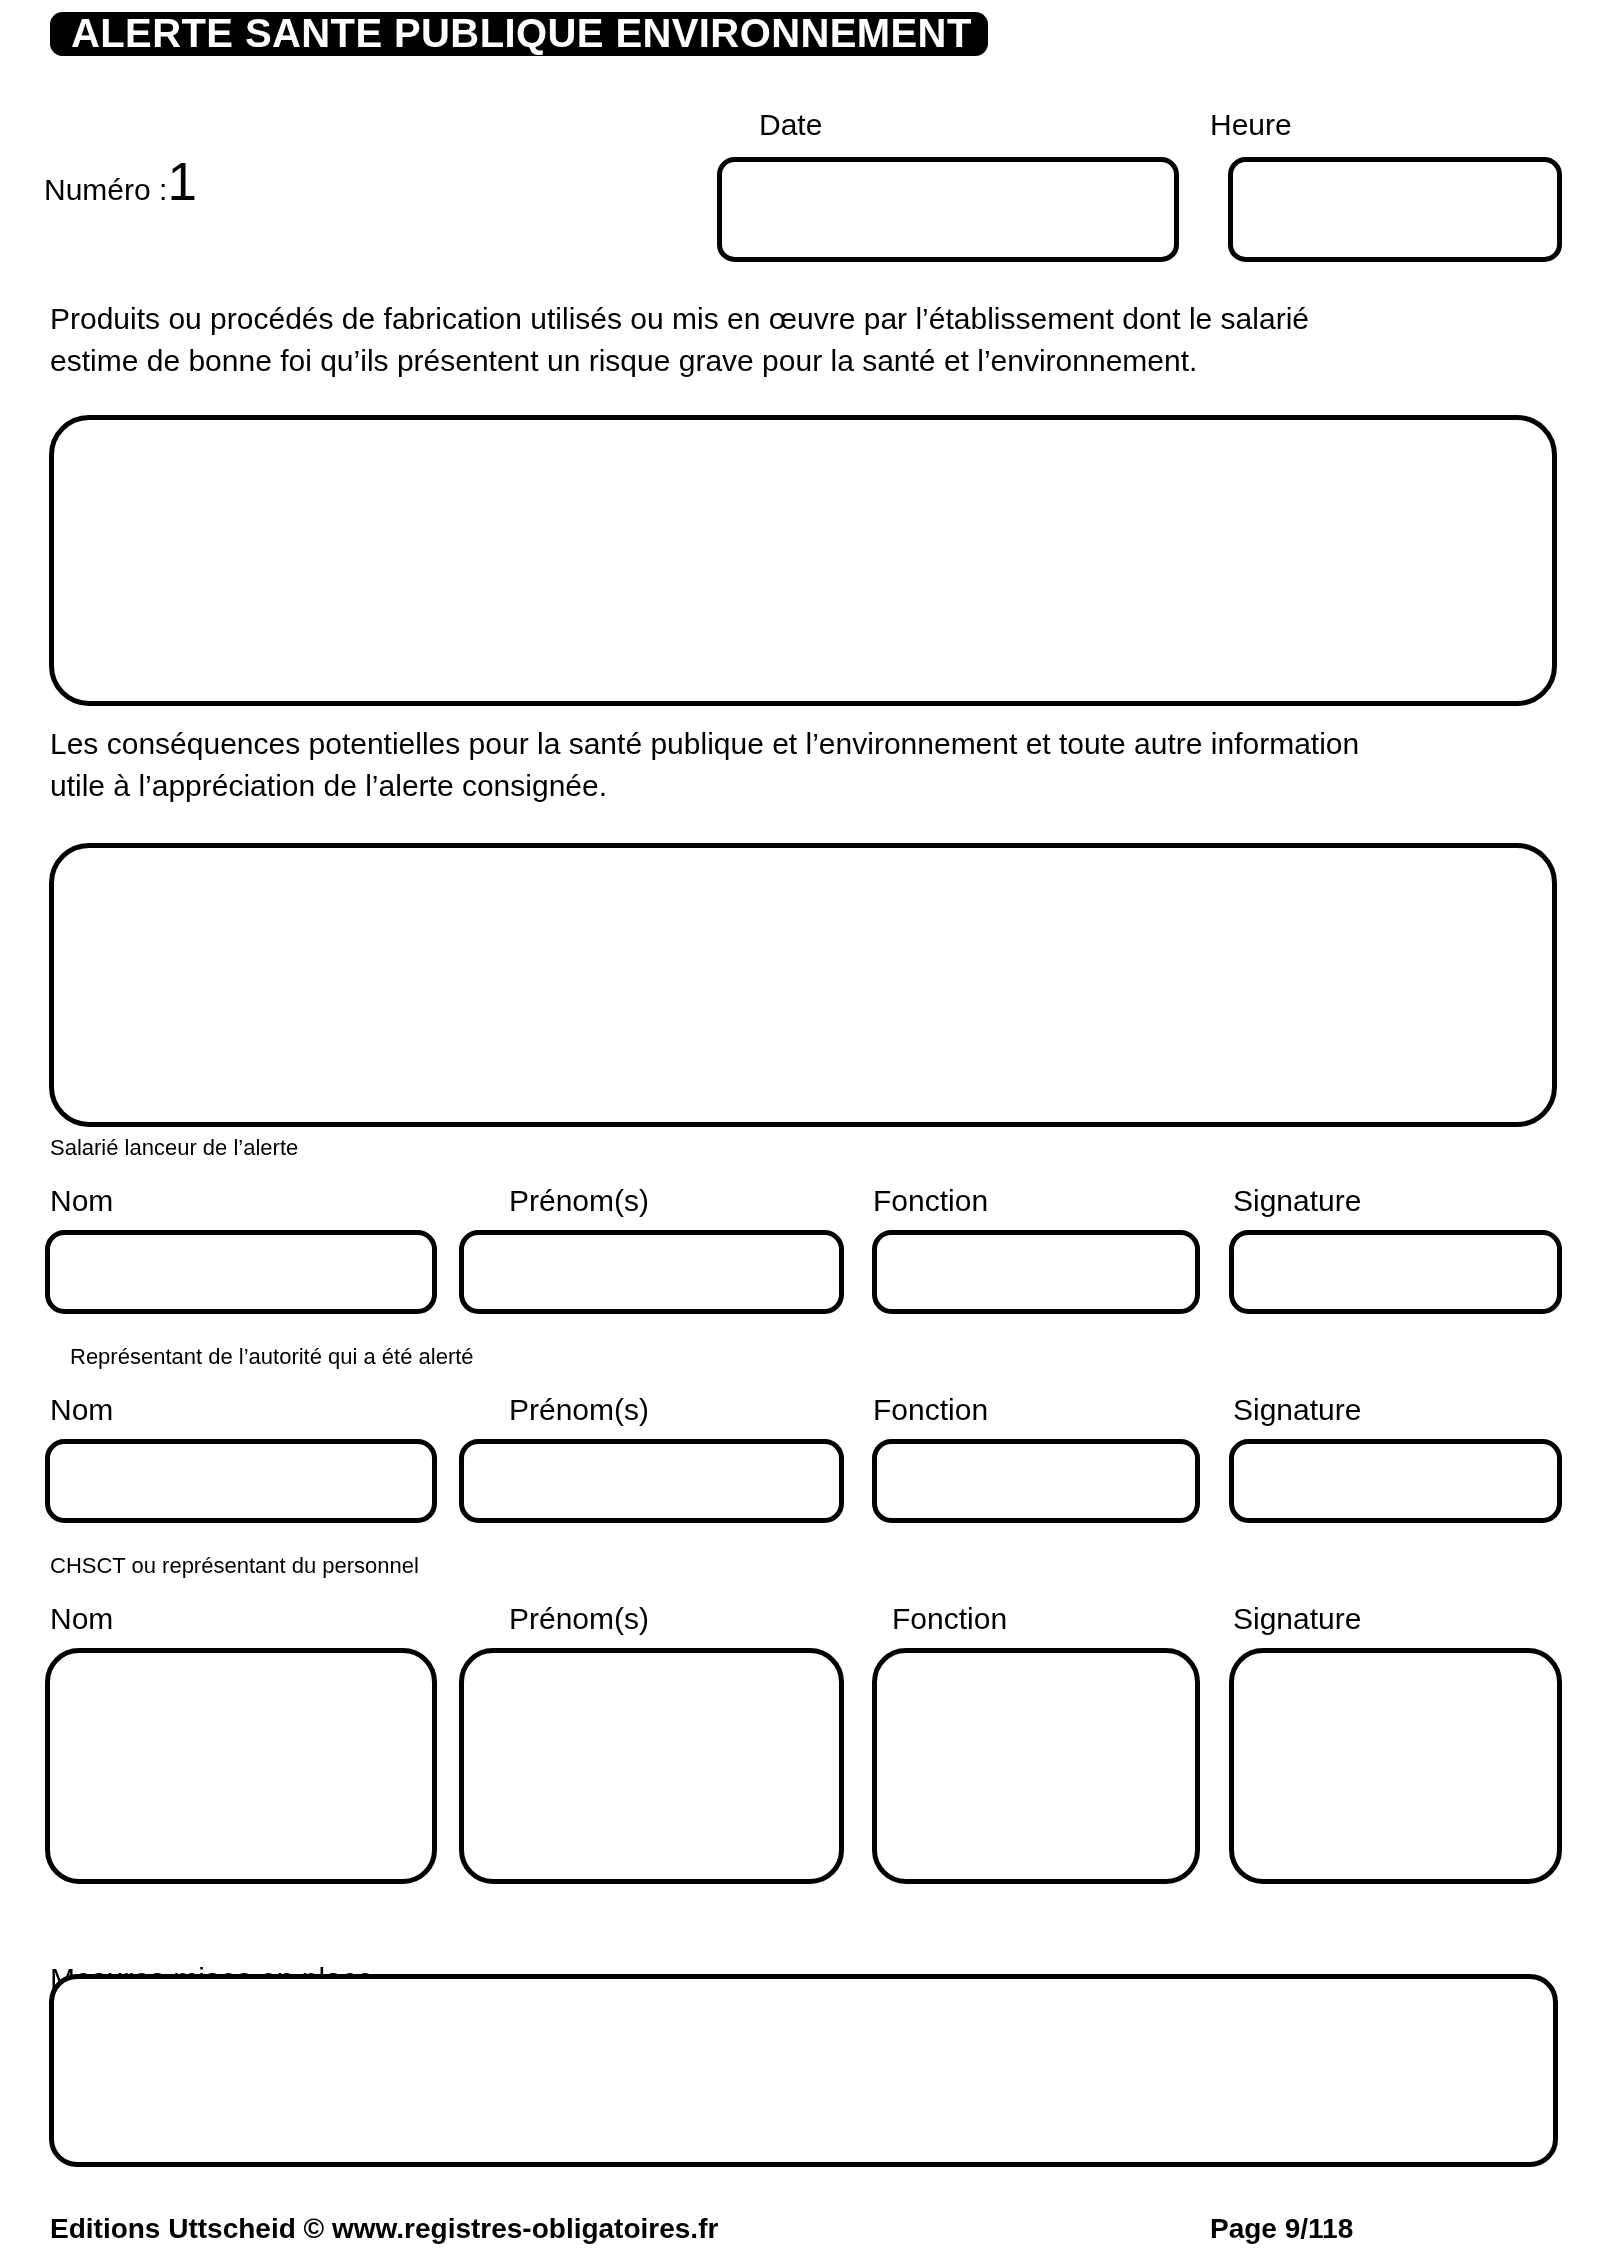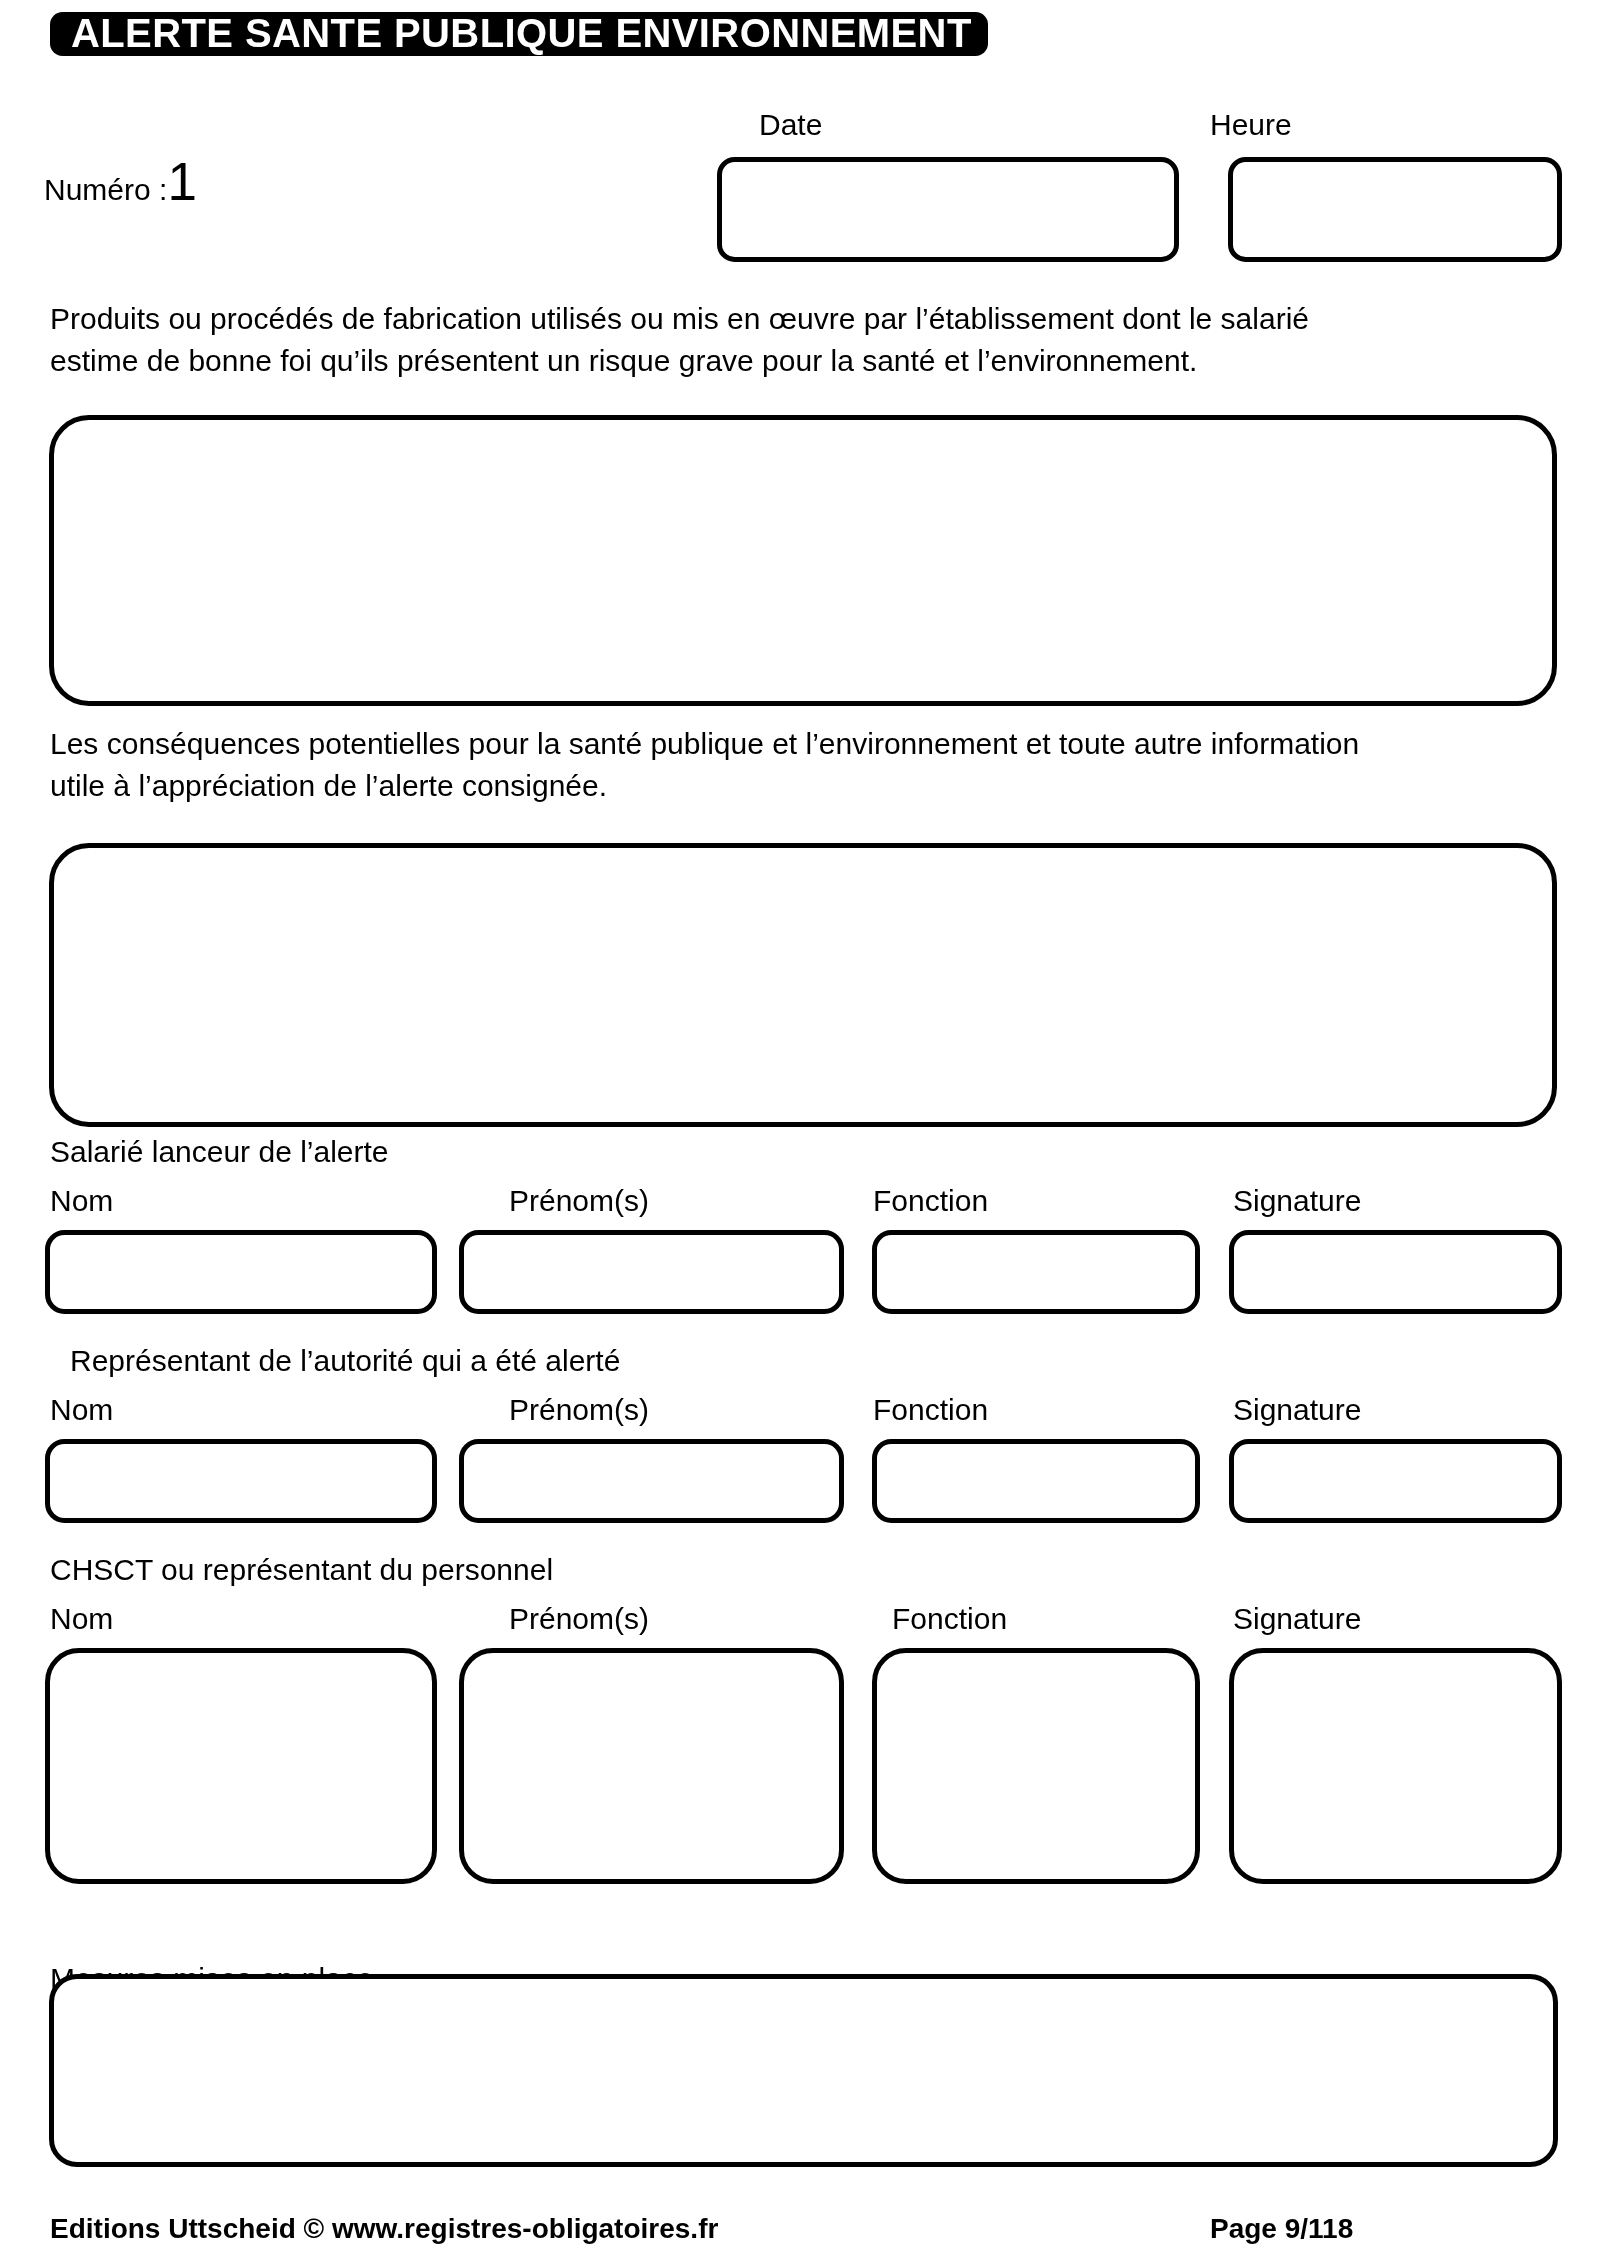--- a/index.html
+++ b/index.html
@@ -61,21 +61,21 @@
     white-space: pre-line;
   }
   .produits-desc     { top: 298px; }
   .consequences-desc { top: 723px; }
 
   .big-box { border-radius: 40px; }
   .produits-box     { left: 49px; top: 415px; width: 1508px; height: 291px; }
   .consequences-box { left: 49px; top: 843px; width: 1508px; height: 284px; }
 
   
-  .group-title { position: absolute; left: 50px; font-size: 30px; }
+  .group-title { position: absolute; left: 50px; font-size: 22px; }
   .gt-1 { top: 1135px; }
   .gt-2 { top: 1344px; margin-left: 20px; }
   .gt-3 { top: 1553px; }
 
   .col-label { position: absolute; font-size: 30px; }
   .lr-1 { top: 1184px; }
   .lr-2 { top: 1393px; }
   .lr-3 { top: 1602px; }
   .lc-1 { left: 50px; }
   .lc-2 { left: 461px; margin-left: 48px; }

